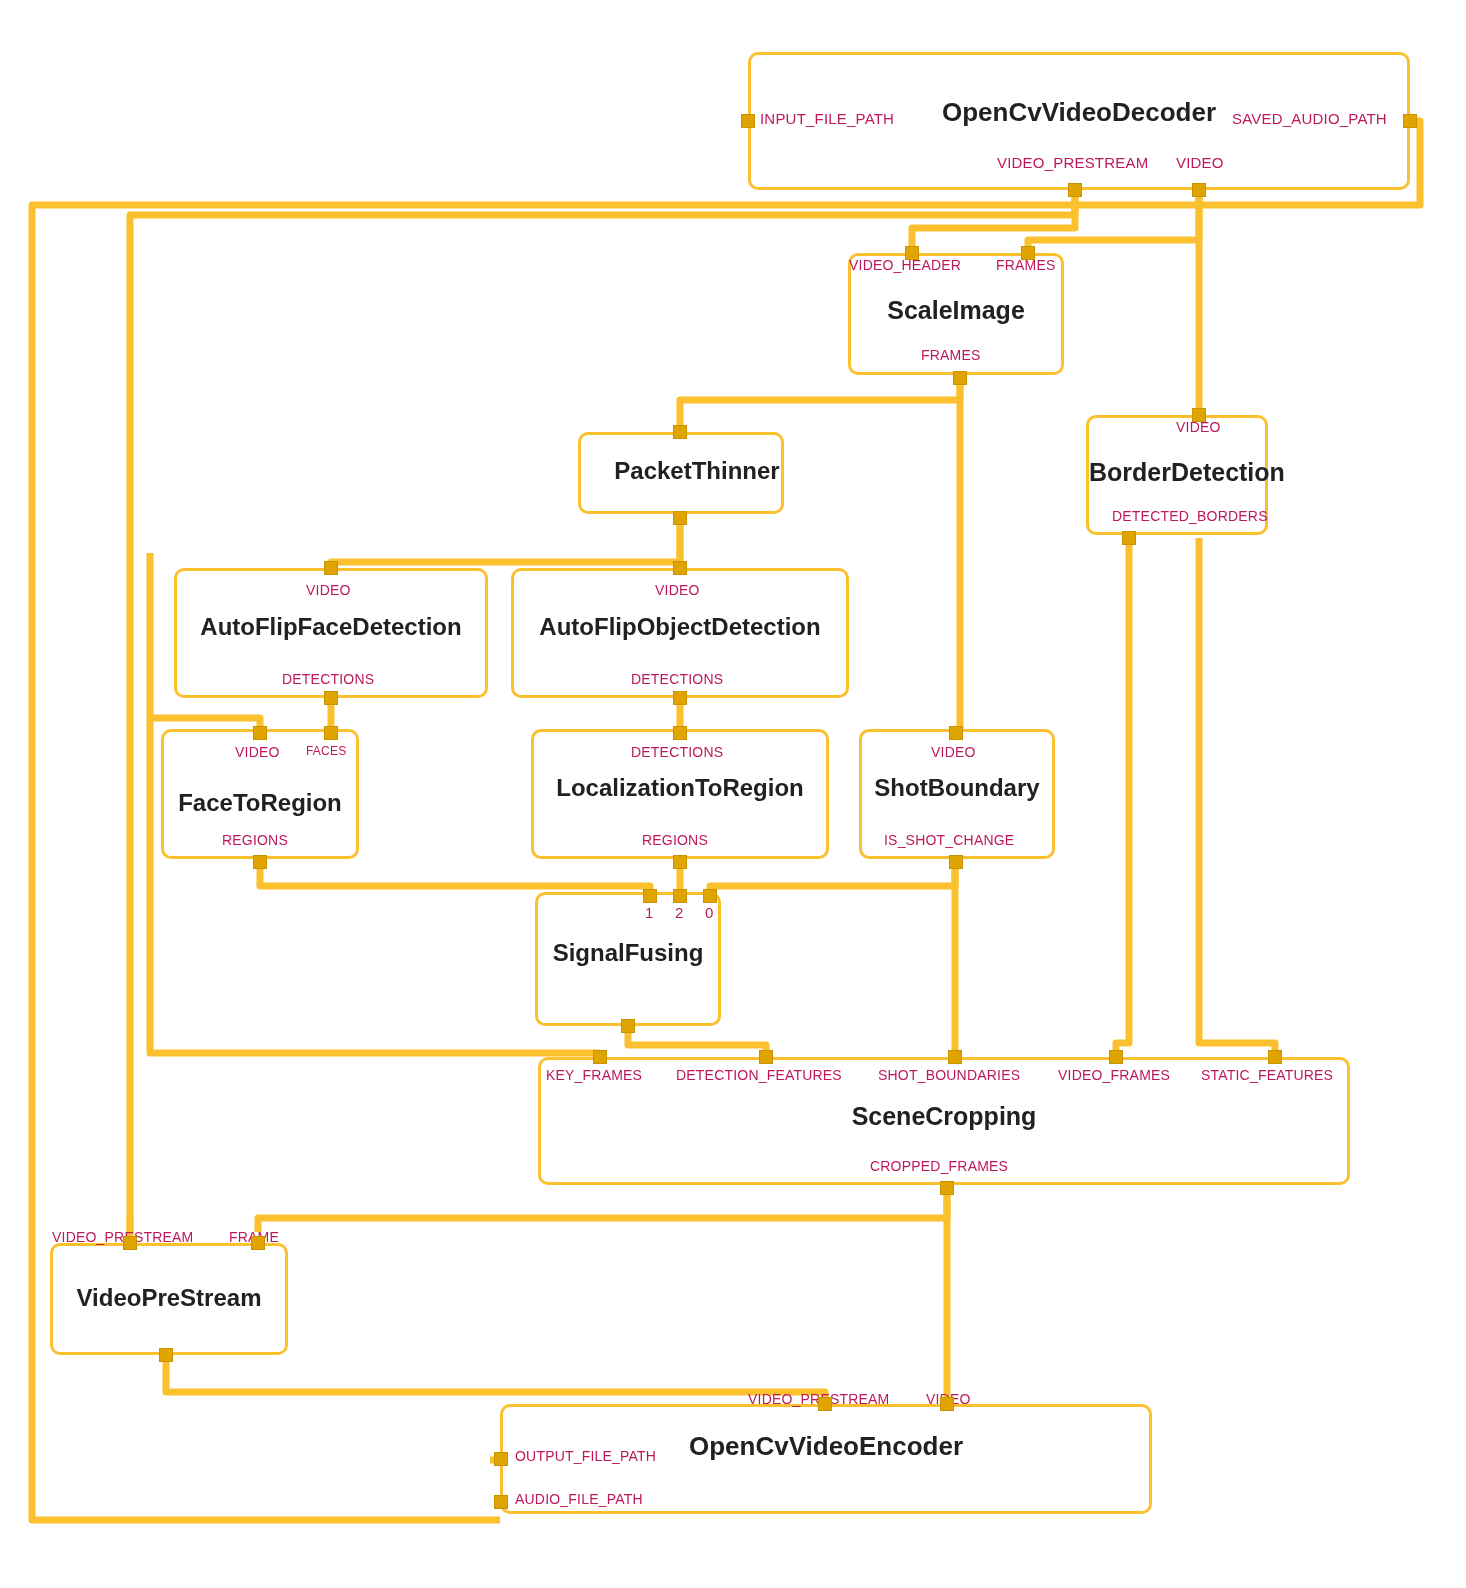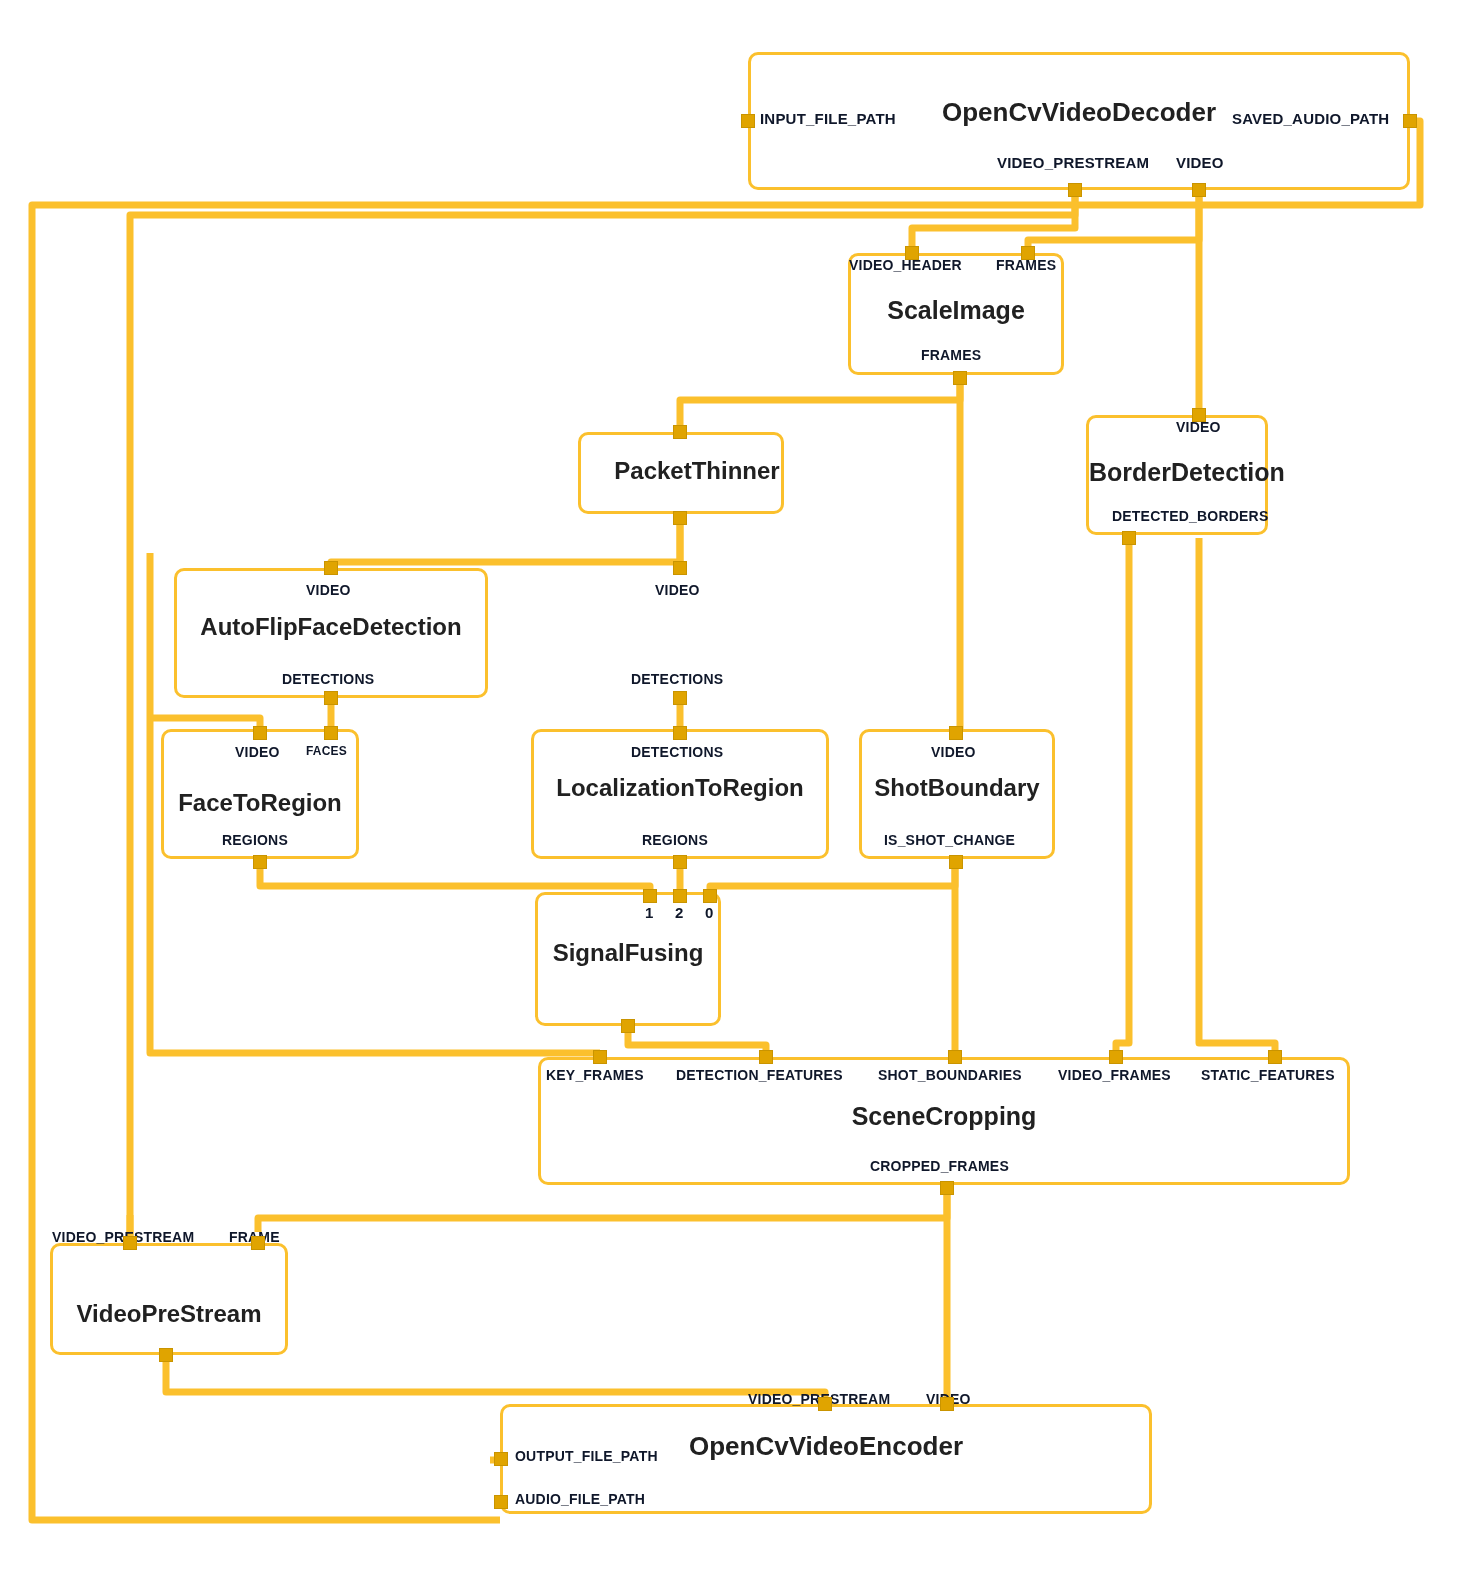--- a/index.html
+++ b/index.html
@@ -3,22 +3,22 @@
 <meta charset="utf-8">
 <style>
   html,body{margin:0;padding:0;background:#ffffff;}
   #stage{position:relative;width:1466px;height:1588px;background:#ffffff;
          font-family:"Liberation Sans",sans-serif;overflow:hidden;}
   svg#wires{position:absolute;left:0;top:0;width:1466px;height:1588px;}
   .node{position:absolute;box-sizing:border-box;border:3px solid #FBC02D;
         border-radius:10px;background:#ffffff;}
   .ntitle{position:absolute;left:0;right:0;text-align:center;
           font-weight:bold;color:#212121;white-space:nowrap;}
-  .plabel{position:absolute;white-space:nowrap;color:#0f172a;
-          font-size:15px;letter-spacing:.2px;font-weight:bold;}
+  .plabel{position:absolute;white-space:nowrap;color:#be185d;
+          font-size:15px;letter-spacing:.2px;}
   .port{position:absolute;width:14px;height:14px;background:#E0A400;
         border:1px solid #C99400;box-sizing:border-box;}
 </style>
 </head>
 <body>
 
 <div id="stage">
 
   <svg id="wires" viewBox="0 0 1466 1588" xmlns="http://www.w3.org/2000/svg">
     <g fill="none" stroke="#FBC02D" stroke-width="7" stroke-linecap="butt" stroke-linejoin="round">
@@ -110,20 +110,23 @@
   <div class="port" style="left:1122px;top:531px;"></div>
 
   <div class="node" style="left:174px;top:568px;width:314px;height:130px;">
     <div class="ntitle" style="top:42px;font-size:24px;">AutoFlipFaceDetection</div>
   </div>
   <div class="plabel" style="left:306px;top:582px;font-size:14px;">VIDEO</div>
   <div class="port" style="left:324px;top:561px;"></div>
   <div class="plabel" style="left:282px;top:671px;font-size:14px;">DETECTIONS</div>
   <div class="port" style="left:324px;top:691px;"></div>
 
+  <div class="node" style="left:511px;top:568px;width:338px;height:130px;">
+    <div class="ntitle" style="top:42px;font-size:24px;">AutoFlipObjectDetection</div>
+  </div>
   <div class="plabel" style="left:655px;top:582px;font-size:14px;">VIDEO</div>
   <div class="port" style="left:673px;top:561px;"></div>
   <div class="plabel" style="left:631px;top:671px;font-size:14px;">DETECTIONS</div>
   <div class="port" style="left:673px;top:691px;"></div>
 
   <div class="node" style="left:161px;top:729px;width:198px;height:130px;">
     <div class="ntitle" style="top:42px;font-size:24px;margin-top:15px;">FaceToRegion</div>
   </div>
   <div class="plabel" style="left:235px;top:744px;font-size:14px;">VIDEO</div>
   <div class="port" style="left:253px;top:726px;"></div>
@@ -169,21 +172,21 @@
   <div class="plabel" style="left:878px;top:1067px;font-size:14px;">SHOT_BOUNDARIES</div>
   <div class="port" style="left:948px;top:1050px;"></div>
   <div class="plabel" style="left:1058px;top:1067px;font-size:14px;">VIDEO_FRAMES</div>
   <div class="port" style="left:1109px;top:1050px;"></div>
   <div class="plabel" style="left:1201px;top:1067px;font-size:14px;">STATIC_FEATURES</div>
   <div class="port" style="left:1268px;top:1050px;"></div>
   <div class="plabel" style="left:870px;top:1158px;font-size:14px;">CROPPED_FRAMES</div>
   <div class="port" style="left:940px;top:1181px;"></div>
 
   <div class="node" style="left:50px;top:1243px;width:238px;height:112px;">
-    <div class="ntitle" style="top:54px;font-size:24px;">VideoPreStream</div>
+    <div class="ntitle" style="top:38px;font-size:24px;">VideoPreStream</div>
   </div>
   <div class="plabel" style="left:52px;top:1229px;font-size:14px;">VIDEO_PRESTREAM</div>
   <div class="port" style="left:123px;top:1236px;"></div>
   <div class="plabel" style="left:229px;top:1229px;font-size:14px;">FRAME</div>
   <div class="port" style="left:251px;top:1236px;"></div>
   <div class="port" style="left:159px;top:1348px;"></div>
 
   <div class="node" style="left:500px;top:1404px;width:652px;height:110px;">
     <div class="ntitle" style="top:24px;font-size:26px;">OpenCvVideoEncoder</div>
   </div>

